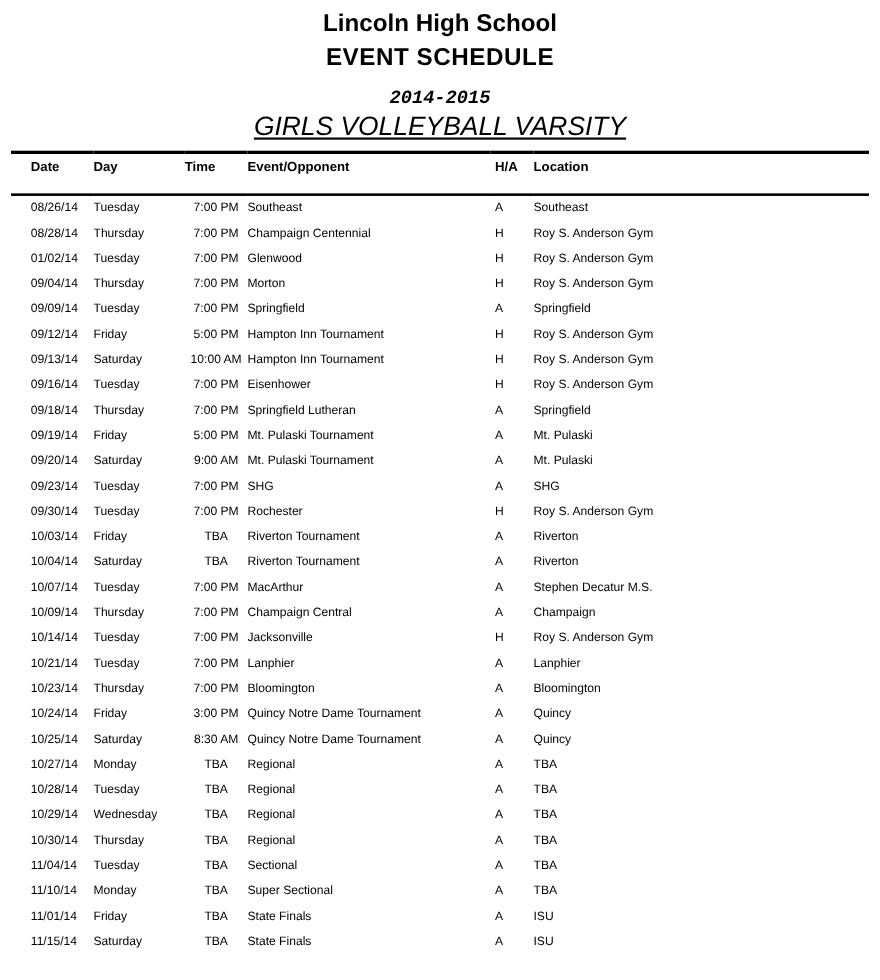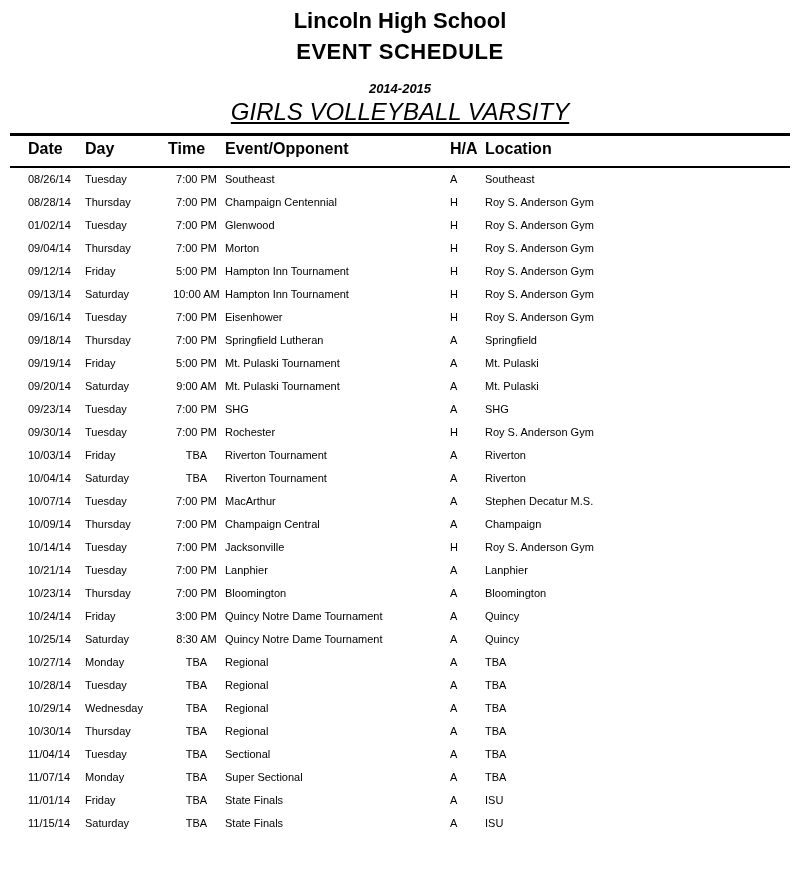--- a/index.html
+++ b/index.html
@@ -19,47 +19,48 @@
     font-weight: bold;
     margin-top: 2px;
   }
   .event-title {
     font-size: 22px;
     font-weight: bold;
     letter-spacing: 0.5px;
     margin-top: 5px;
   }
   .season {
-    font-size: 13px;
+    font-size: 17px;
     font-weight: bold;
     font-style: italic;
     margin-top: 16px;
+    font-family: Liberation Mono, monospace;
   }
   .subtitle {
     font-size: 24px;
     font-style: italic;
     margin-top: 2px;
     text-decoration: underline;
   }
 
   table.schedule {
     width: 100%;
     border-collapse: collapse;
     table-layout: fixed;
     margin-top: 7px;
   }
   thead tr {
     border-top: 3px solid #000;
     border-bottom: 2px solid #000;
   }
   th {
-    font-size: 16px;
+    font-size: 12px;
     font-weight: bold;
     text-align: left;
-    padding: 4px 0 8px 0;
+    padding: 4px 0 18px 0;
     white-space: nowrap;
   }
   td {
     font-size: 11px;
     padding: 5px 0;
     white-space: nowrap;
     overflow: hidden;
   }
 
   
@@ -134,20 +135,28 @@
         </tr>
         <tr>
           <td>09/04/14</td>
           <td>Thursday</td>
           <td>7:00 PM</td>
           <td>Morton</td>
           <td>H</td>
           <td>Roy S. Anderson Gym</td>
         </tr>
         <tr>
+          <td>09/09/14</td>
+          <td>Tuesday</td>
+          <td>7:00 PM</td>
+          <td>Springfield</td>
+          <td>A</td>
+          <td>Springfield</td>
+        </tr>
+        <tr>
           <td>09/12/14</td>
           <td>Friday</td>
           <td>5:00 PM</td>
           <td>Hampton Inn Tournament</td>
           <td>H</td>
           <td>Roy S. Anderson Gym</td>
         </tr>
         <tr>
           <td>09/13/14</td>
           <td>Saturday</td>
@@ -310,21 +319,21 @@
         </tr>
         <tr>
           <td>11/04/14</td>
           <td>Tuesday</td>
           <td>TBA</td>
           <td>Sectional</td>
           <td>A</td>
           <td>TBA</td>
         </tr>
         <tr>
-          <td>11/07/14</td>
+          <td>11/10/14</td>
           <td>Monday</td>
           <td>TBA</td>
           <td>Super Sectional</td>
           <td>A</td>
           <td>TBA</td>
         </tr>
         <tr>
           <td>11/01/14</td>
           <td>Friday</td>
           <td>TBA</td>

